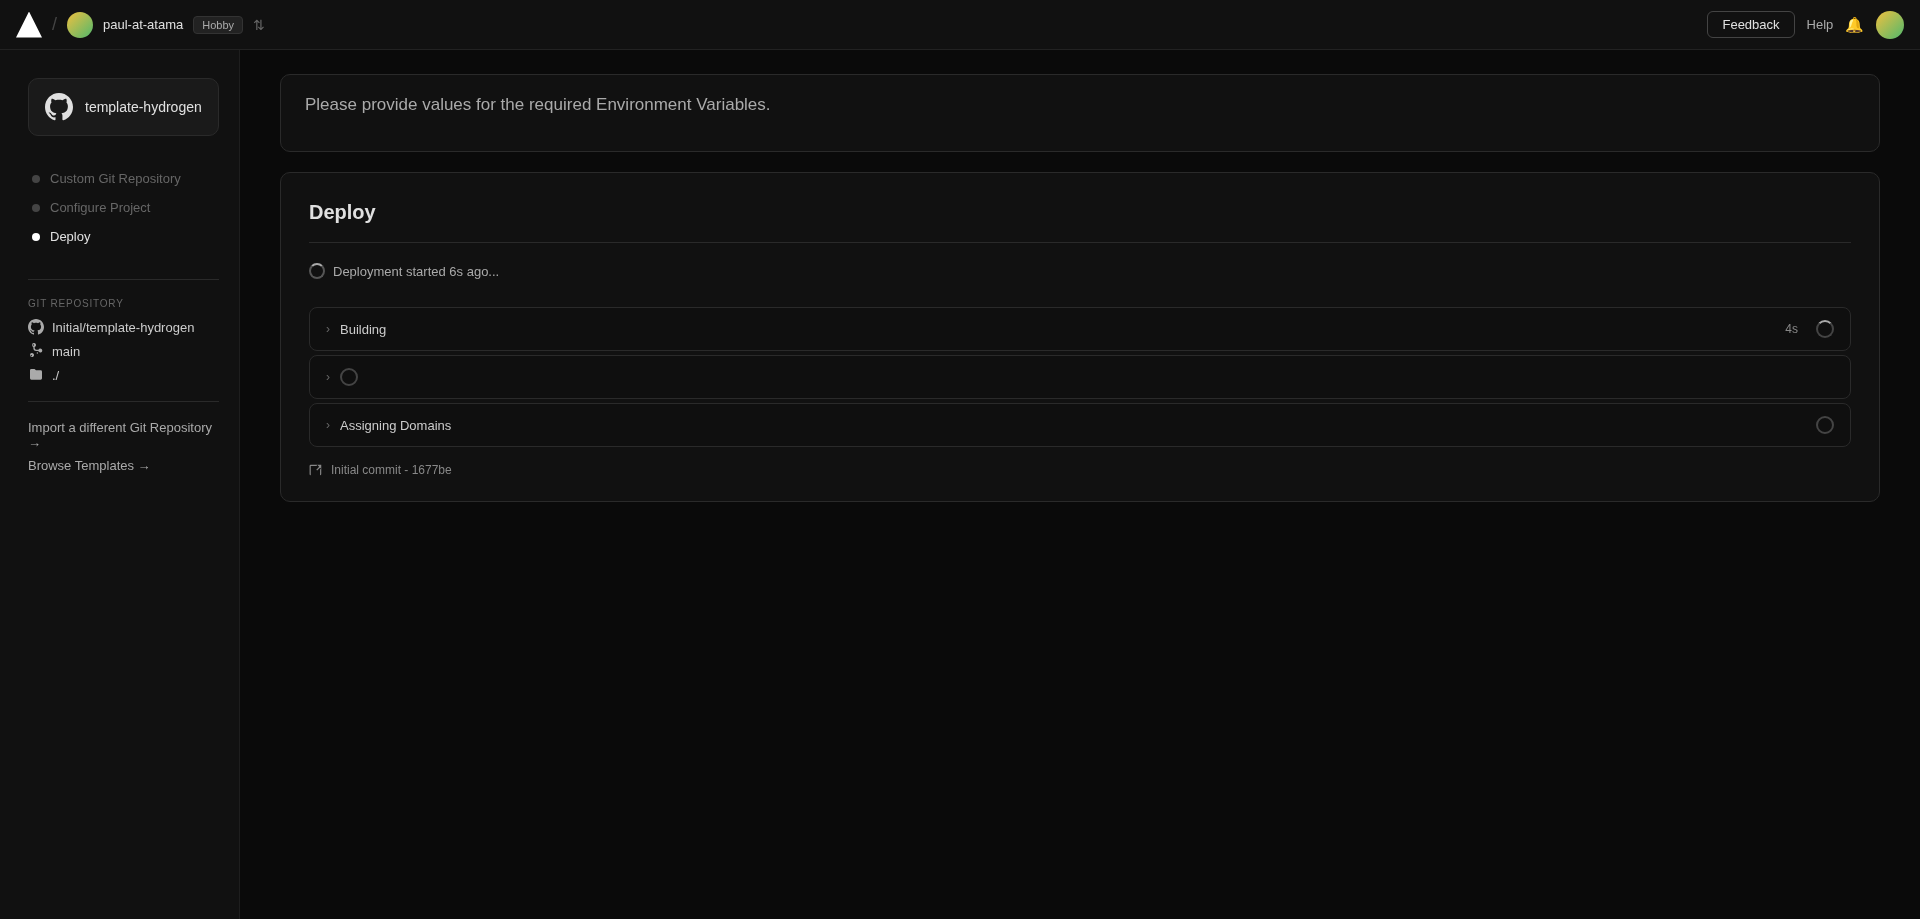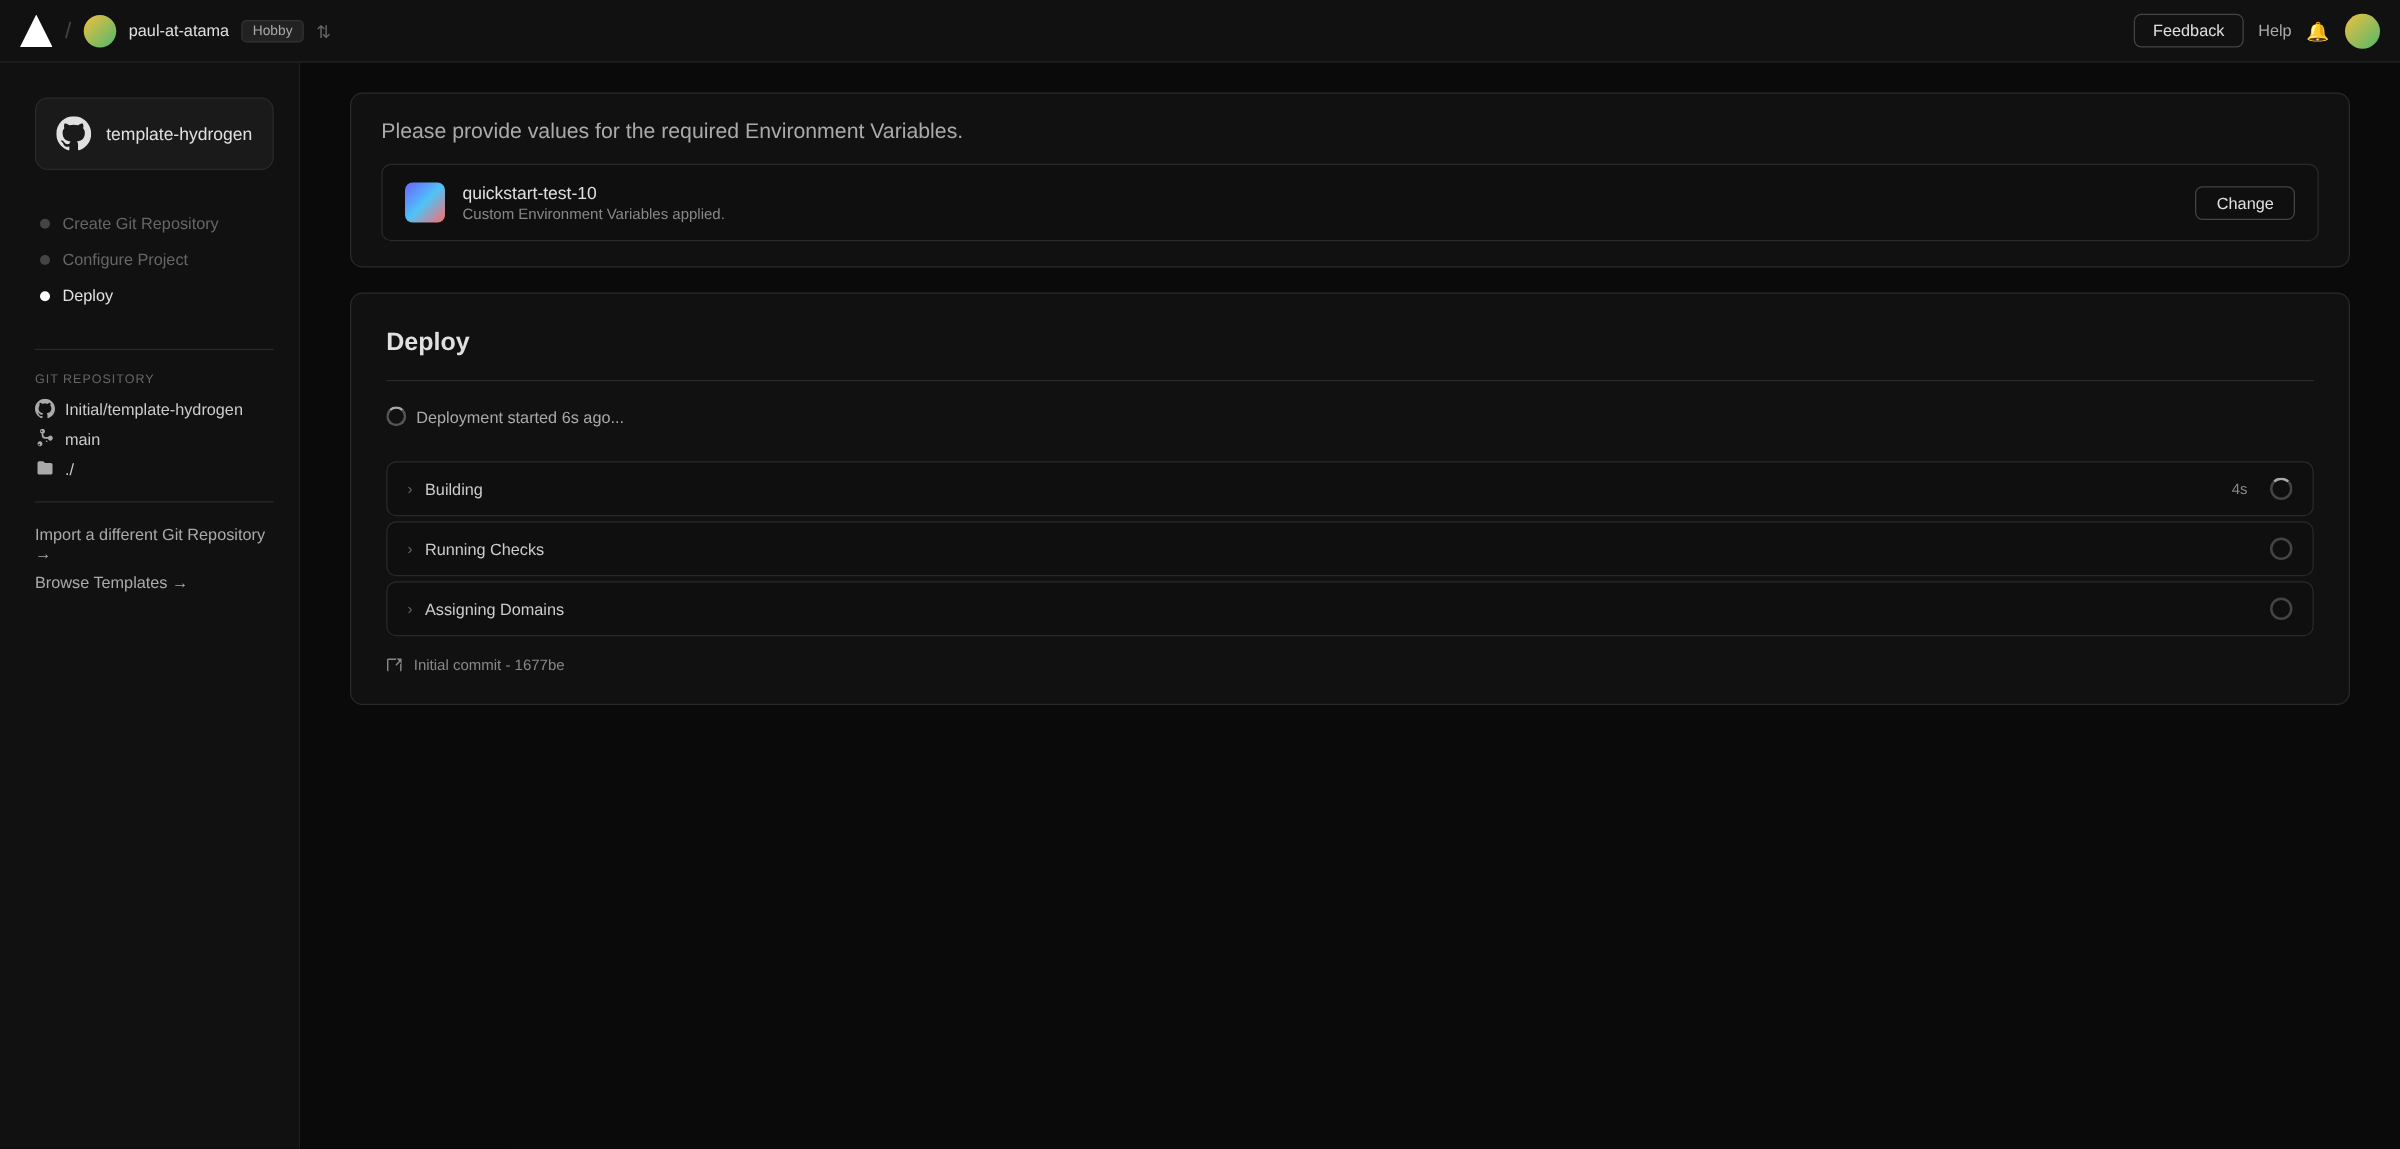--- a/index.html
+++ b/index.html
@@ -371,21 +371,21 @@
         <svg viewBox="0 0 24 24" xmlns="http://www.w3.org/2000/svg">
           <path d="M12 0C5.37 0 0 5.37 0 12c0 5.3 3.438 9.8 8.205 11.385.6.113.82-.258.82-.577 0-.285-.01-1.04-.015-2.04-3.338.724-4.042-1.61-4.042-1.61-.546-1.385-1.335-1.755-1.335-1.755-1.087-.744.084-.729.084-.729 1.205.084 1.838 1.236 1.838 1.236 1.07 1.835 2.809 1.305 3.495.998.108-.776.417-1.305.76-1.605-2.665-.3-5.466-1.332-5.466-5.93 0-1.31.465-2.38 1.235-3.22-.135-.303-.54-1.523.105-3.176 0 0 1.005-.322 3.3 1.23.96-.267 1.98-.399 3-.405 1.02.006 2.04.138 3 .405 2.28-1.552 3.285-1.23 3.285-1.23.645 1.653.24 2.873.12 3.176.765.84 1.23 1.91 1.23 3.22 0 4.61-2.805 5.625-5.475 5.92.42.36.81 1.096.81 2.22 0 1.606-.015 2.896-.015 3.286 0 .315.21.69.825.57C20.565 21.795 24 17.295 24 12c0-6.63-5.37-12-12-12z"></path>
         </svg>
       </div>
       <span class="sidebar-project-name">template-hydrogen</span>
     </div>
 
     <div class="sidebar-steps">
       <div class="sidebar-step">
         <div class="step-dot"></div>
-        <span>Create Git Repository</span>
+        <span>Custom Git Repository</span>
       </div>
       <div class="sidebar-step">
         <div class="step-dot"></div>
         <span>Configure Project</span>
       </div>
       <div class="sidebar-step active">
         <div class="step-dot"></div>
         <span>Deploy</span>
       </div>
     </div>
@@ -418,28 +418,20 @@
     <hr class="sidebar-divider">
 
     <a class="sidebar-link">Import a different Git Repository →</a>
     <a class="sidebar-link">Browse Templates →</a>
   </aside>
 
   <main class="content-area">
 
     <div class="env-card">
       <p class="env-card-desc">Please provide values for the required Environment Variables.</p>
-      <div class="env-service-row">
-        <div class="railway-icon"></div>
-        <div>
-          <div class="service-name">quickstart-test-10</div>
-          <div class="service-sub">Custom Environment Variables applied.</div>
-        </div>
-        <button class="service-change-btn">Change</button>
-      </div>
     </div>
 
     <div class="deploy-card">
       <div class="deploy-card-title">Deploy</div>
 
       <div class="deploy-status-row">
         <span class="spinning-icon"></span>
         <span>Deployment started 6s ago...</span>
       </div>
 
@@ -447,21 +439,20 @@
 
         <div class="deploy-step-row">
           <span class="deploy-step-chevron">›</span>
           <span class="deploy-step-label">Building</span>
           <span class="deploy-step-time">4s</span>
           <div class="step-spinner"></div>
         </div>
 
         <div class="deploy-step-row">
           <span class="deploy-step-chevron">›</span>
-          <span class="deploy-step-label">Running Checks</span>
           <div class="step-circle"></div>
         </div>
 
         <div class="deploy-step-row">
           <span class="deploy-step-chevron">›</span>
           <span class="deploy-step-label">Assigning Domains</span>
           <div class="step-circle"></div>
         </div>
 
       </div>

